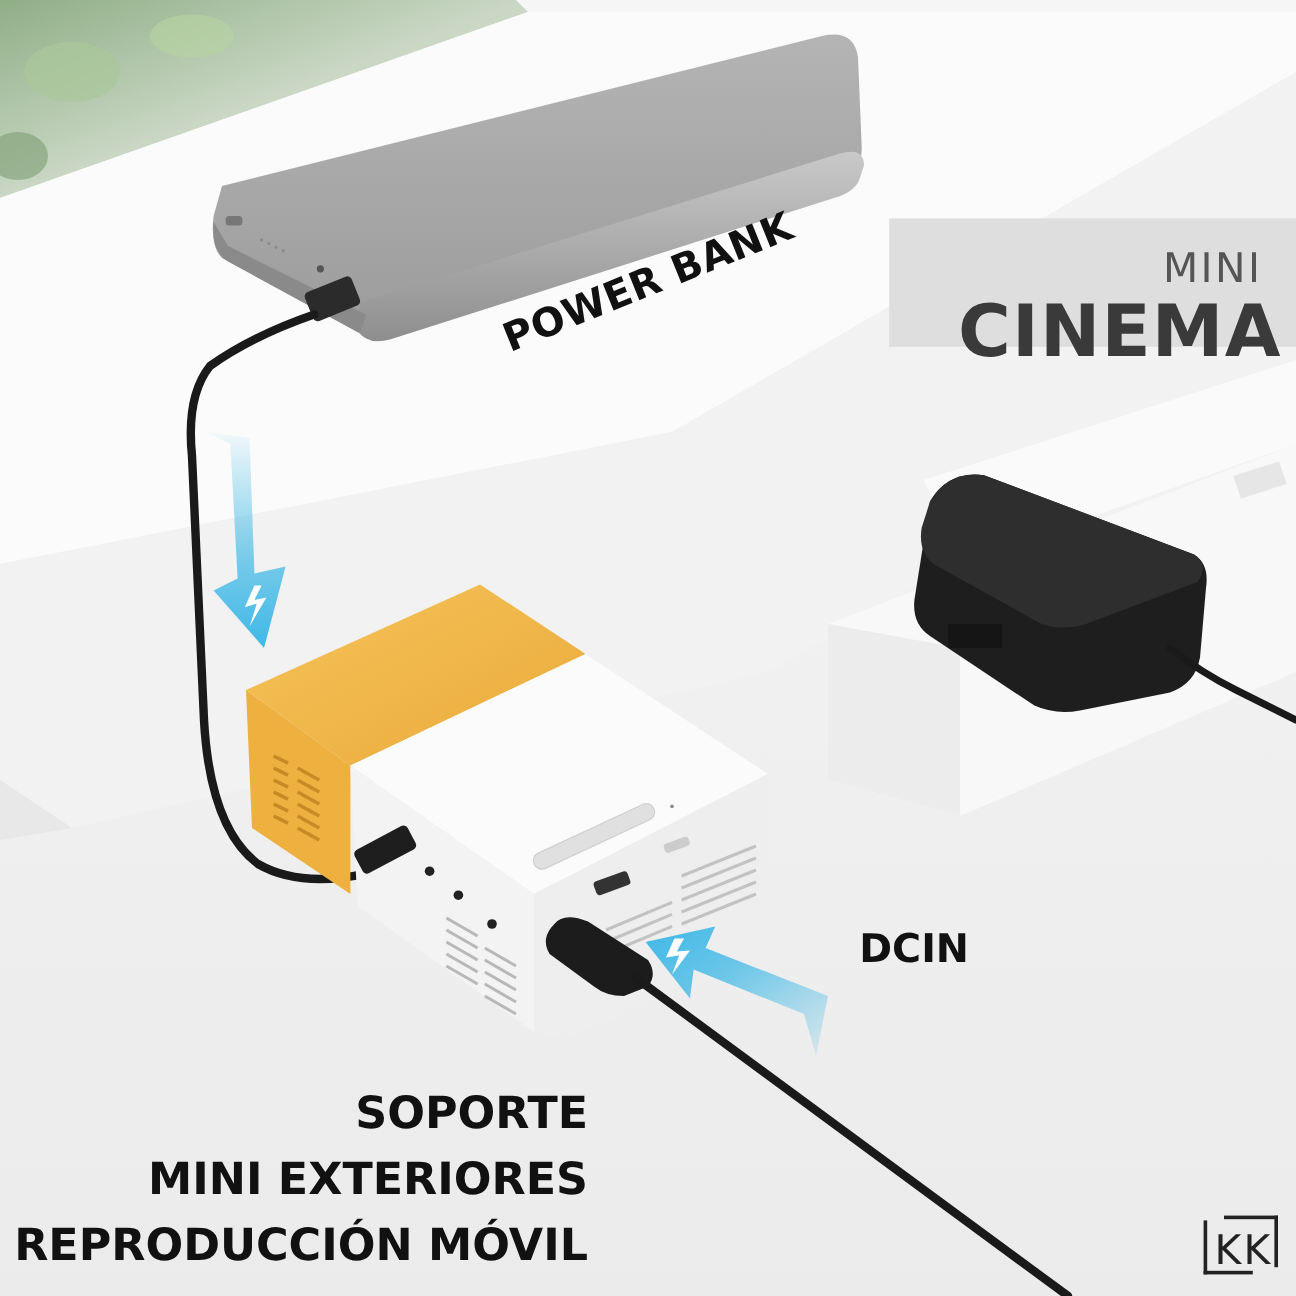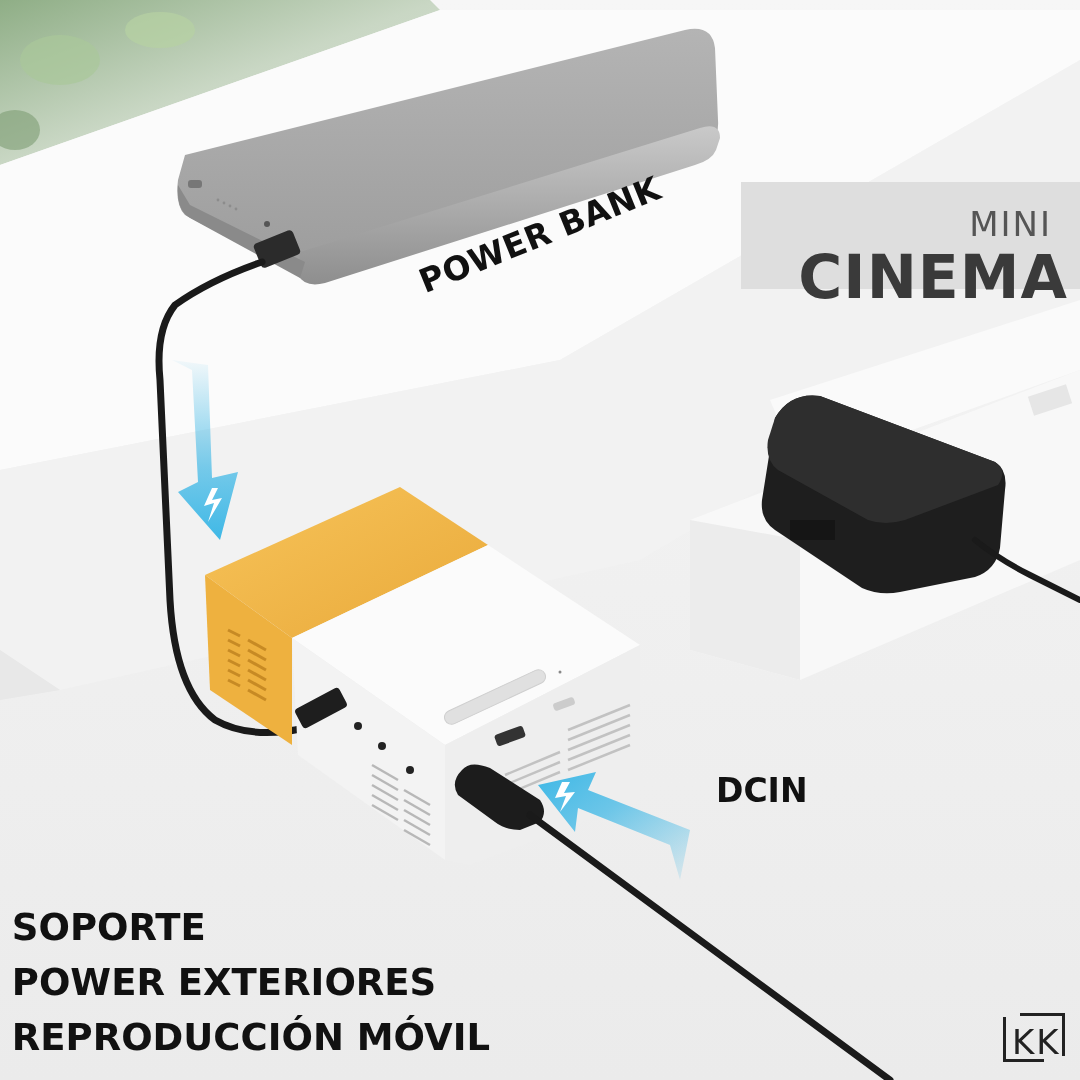--- a/index.html
+++ b/index.html
@@ -5,21 +5,21 @@
   html, body { margin: 0; padding: 0; }
   body { width: 1080px; height: 1080px; overflow: hidden; background: #eeeeee; font-family: "DejaVu Sans", sans-serif; }
   .stage { position: relative; width: 1080px; height: 1080px; overflow: hidden; }
   svg.scene { position: absolute; left: 0; top: 0; }
   .label { position: absolute; color: #111; font-weight: bold; font-family: "DejaVu Sans", sans-serif; white-space: nowrap; }
   .powerbank-label { left: 428px; top: 262px; font-size: 33px; transform: rotate(-22deg); transform-origin: left bottom; letter-spacing: 0.5px; }
   .cinema-box { position: absolute; left: 741px; top: 182px; width: 339px; height: 107px; background: #dedede; }
   .mini-text { position: absolute; right: 28px; top: 22px; font-size: 34px; color: #555; letter-spacing: 2px; font-family: "DejaVu Sans", sans-serif; }
   .cinema-text { position: absolute; right: 12px; top: 60px; font-size: 60px; color: #3a3a3a; font-weight: bold; letter-spacing: 1px; font-family: "DejaVu Sans", sans-serif; }
   .dcin-label { left: 716px; top: 771px; font-size: 33px; }
-  .feature-list { position: absolute; right: 590px; top: 900px; }
+  .feature-list { position: absolute; right: 590px; top: 900px; text-align: right; }
   .feature-line { display: block; font-size: 37px; font-weight: bold; color: #111; line-height: 55px; white-space: nowrap; font-family: "DejaVu Sans", sans-serif; }
   .logo { position: absolute; left: 1003px; top: 1013px; width: 62px; height: 48px; }
   .logo .br-left { position: absolute; left: 0; top: 4px; width: 38px; height: 42px; border-left: 3px solid #222; border-bottom: 3px solid #222; }
   .logo .br-right { position: absolute; right: 0; top: 0; width: 42px; height: 40px; border-right: 3px solid #222; border-top: 3px solid #222; }
   .logo .kk { position: absolute; left: 9px; top: 9px; font-size: 34px; color: #222; font-family: "DejaVu Sans", sans-serif; letter-spacing: 2px; }
 </style>
 </head>
 <body>
 
 <div class="stage">
@@ -187,21 +187,21 @@
 
   <div class="cinema-box">
     <span class="mini-text">MINI</span>
     <span class="cinema-text">CINEMA</span>
   </div>
 
   <div class="label dcin-label">DCIN</div>
 
   <div class="feature-list">
     <span class="feature-line">SOPORTE</span>
-    <span class="feature-line">POWER EXTERIORES</span>
+    <span class="feature-line">MINI EXTERIORES</span>
     <span class="feature-line">REPRODUCCIÓN MÓVIL</span>
   </div>
 
   <div class="logo">
     <span class="br-left"></span>
     <span class="br-right"></span>
     <span class="kk">KK</span>
   </div>
 </div>
 

